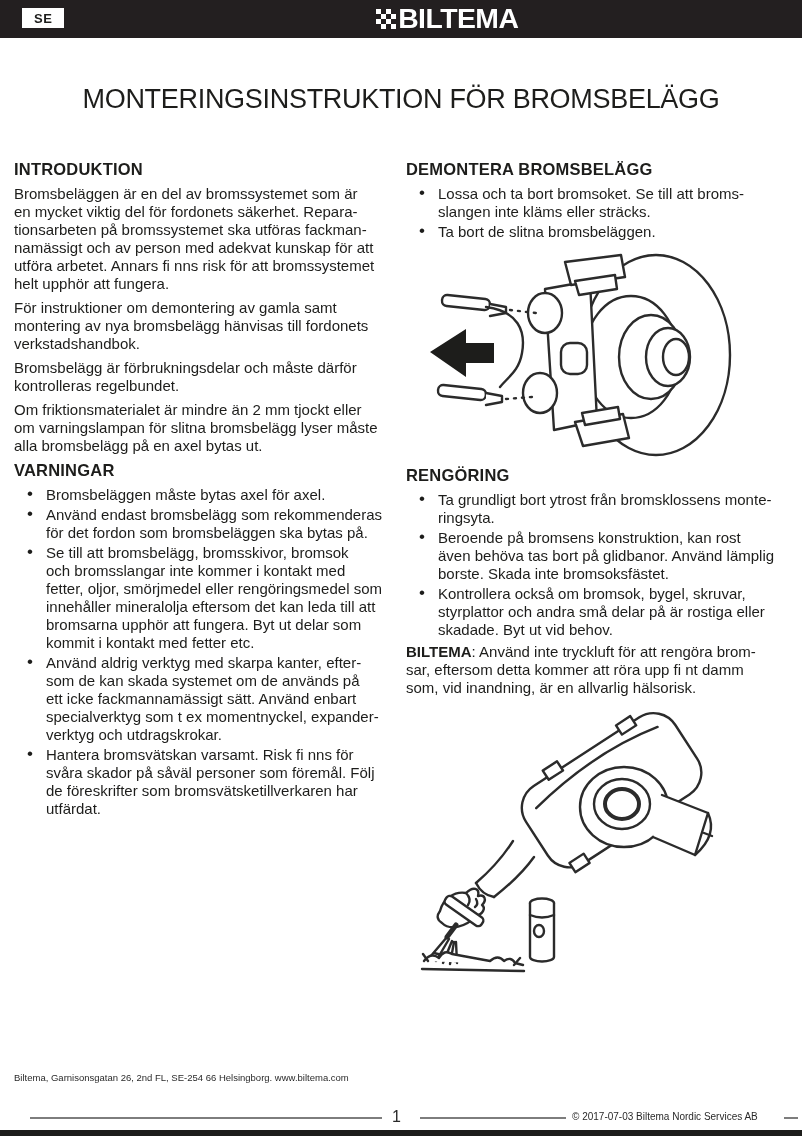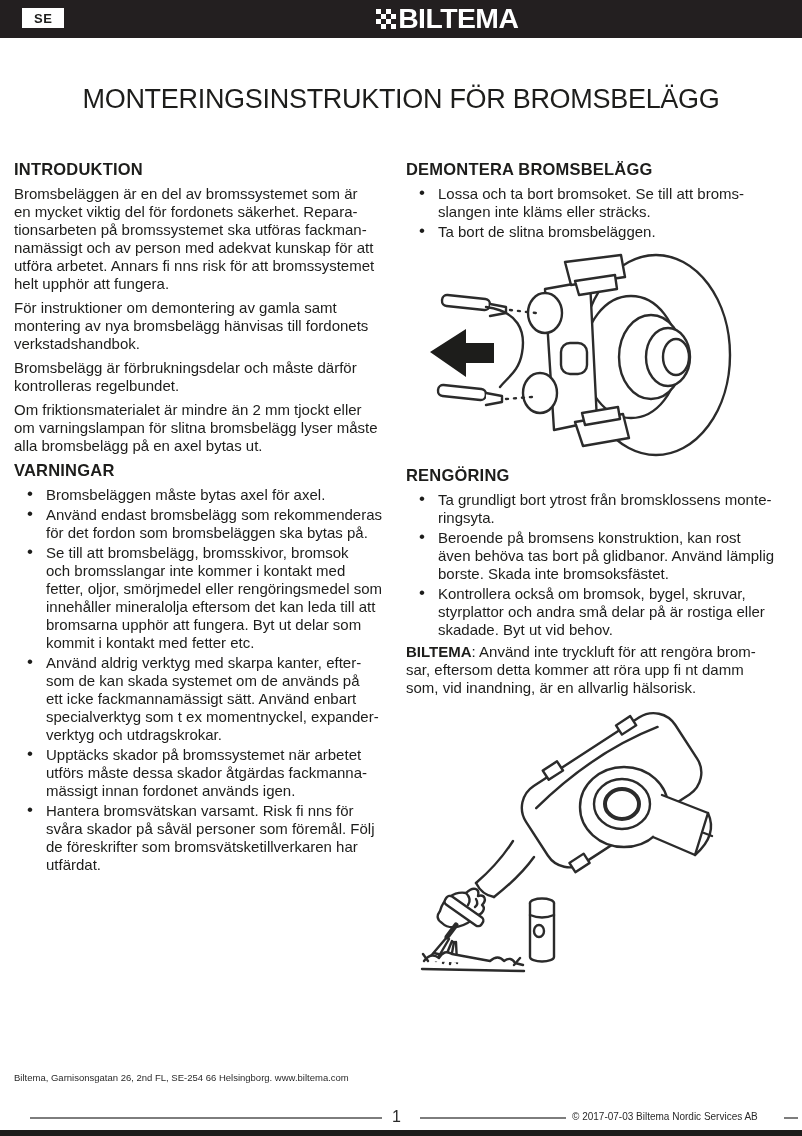--- a/index.html
+++ b/index.html
@@ -94,23 +94,20 @@
 och bromsslangar inte kommer i kontakt med
 fetter, oljor, smörjmedel eller rengöringsmedel som
 innehåller mineralolja eftersom det kan leda till att
 bromsarna upphör att fungera. Byt ut delar som
 kommit i kontakt med fetter etc.</span></li>
       <li><span class="prewrap">Använd aldrig verktyg med skarpa kanter, efter-
 som de kan skada systemet om de används på
 ett icke fackmannamässigt sätt. Använd enbart
 specialverktyg som t ex momentnyckel, expander-
 verktyg och utdragskrokar.</span></li>
-      <li><span class="prewrap">Upptäcks skador på bromssystemet när arbetet
-utförs måste dessa skador åtgärdas fackmanna-
-mässigt innan fordonet används igen.</span></li>
       <li><span class="prewrap">Hantera bromsvätskan varsamt. Risk fi nns för
 svåra skador på såväl personer som föremål. Följ
 de föreskrifter som bromsvätsketillverkaren har
 utfärdat.</span></li>
     </ul>
   </div>
 
   <div class="col col-right">
     <h2 class="sec">DEMONTERA BROMSBELÄGG</h2>
     <ul class="bul">

